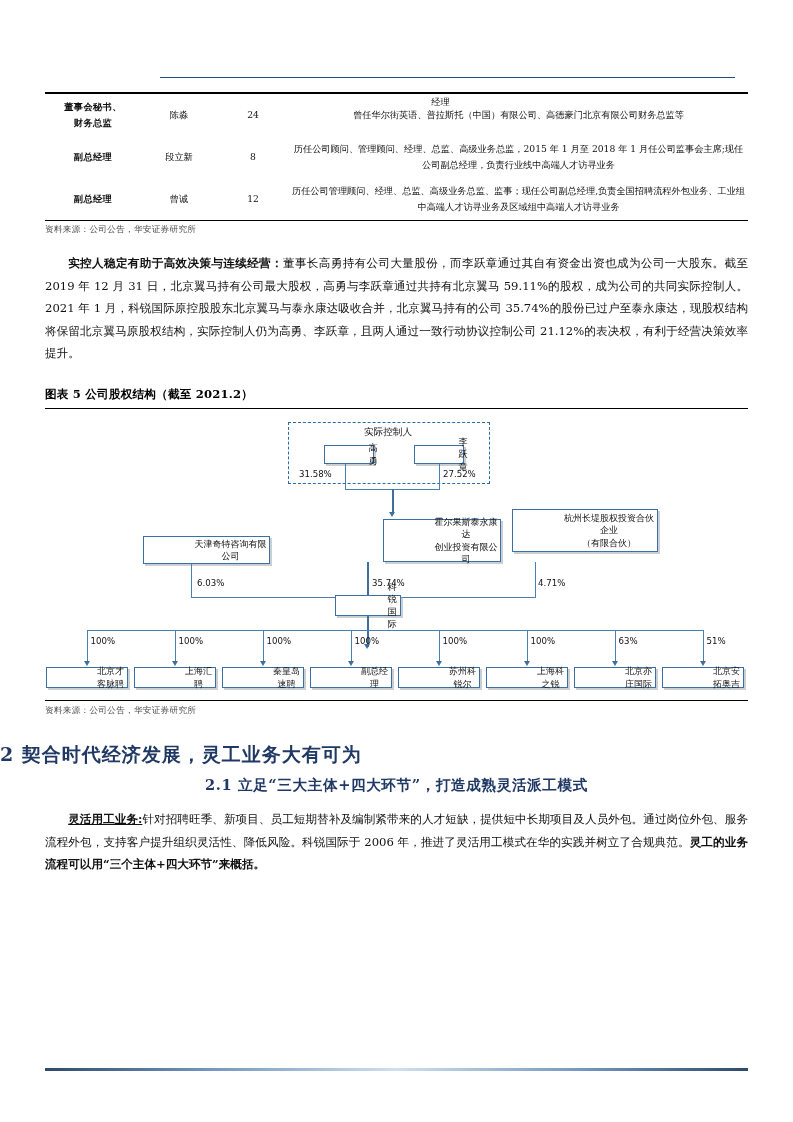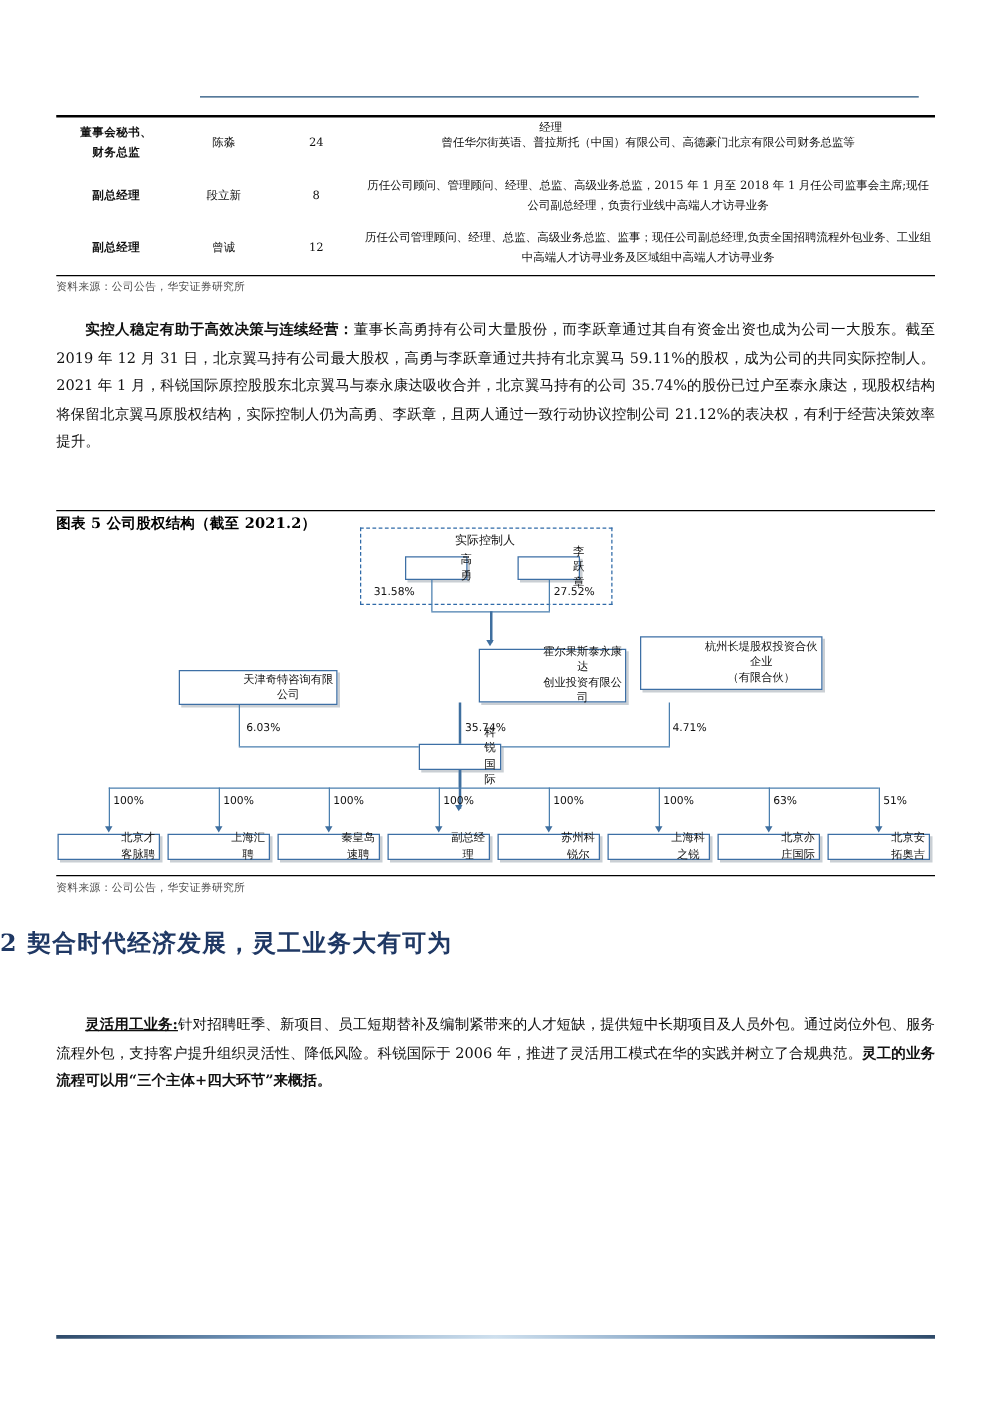--- a/index.html
+++ b/index.html
@@ -140,21 +140,21 @@
     </table>
   </div>
   <div class="hdr-continued">
     <span>经理</span>
   </div>
   <div class="tbl-bottom-border" id="tbl-bottom" style="top: 220px;"></div>
   <div class="src-note" id="src1" style="top: 224px;">资料来源：公司公告，华安证券研究所</div>
 
   <div class="para" id="para1" style="top: 252px;"><b>实控人稳定有助于高效决策与连续经营：</b><span>董事长高勇持有公司大量股份，而李跃章通过其自有资金出资也成为公司一大股东。截至 2019 年 12 月 31 日，北京翼马持有公司最大股权，高勇与李跃章通过共持有北京翼马 59.11%的股权，成为公司的共同实际控制人。2021 年 1 月，科锐国际原控股股东北京翼马与泰永康达吸收合并，北京翼马持有的公司 35.74%的股份已过户至泰永康达，现股权结构将保留北京翼马原股权结构，实际控制人仍为高勇、李跃章，且两人通过一致行动协议控制公司 21.12%的表决权，有利于经营决策效率提升。</span></div>
 
-  <div class="exh-title" id="exh-title" style="top: 387px; margin-top: 24px;">图表 5  公司股权结构（截至 2021.2）</div>
+  <div class="exh-title" id="exh-title" style="top: 387px;">图表 5  公司股权结构（截至 2021.2）</div>
   <div class="exh-rule" id="exh-rule" style="top: 408px;"></div>
 
   <div class="chart" id="chart" style="top: 412px;">
 
     <div class="dashed-box" style="left:243px;top:10px;width:200px;height:60px;"></div>
     <div class="dash-label" style="left:243px;top:14px;width:200px;">实际控制人</div>
 
     <div class="node" style="left:279px;top:33px;width:44px;height:19px;">高勇</div>
     <div class="node" style="left:369px;top:33px;width:50px;height:19px;">李跃章</div>
     <div class="pct" style="left:254px;top:57px;">31.58%</div>
@@ -221,17 +221,18 @@
       <div class="ln lnv" style="position: absolute; left: 702.5px; top: 630px; height: 32px;"></div>
       <div class="arrow" style="position: absolute; left: 699.5px; top: 661px;"></div>
       <div class="pct" style="position: absolute; left: 706.5px; top: 636px;">51%</div>
       <div class="node small" style="position: absolute; left: 661.5px; top: 667px; width: 82px; height: 21px;">北京安拓奥吉</div>
     </div>
 
   <div class="exh-rule" id="exh-rule-bottom" style="top: 700px;"></div>
   <div class="src-note" id="src2" style="top: 705px;">资料来源：公司公告，华安证券研究所</div>
 
   <div class="h1" id="h1" style="top: 742px;">2  契合时代经济发展，灵工业务大有可为</div>
+  <div class="h2" id="h2" style="top: 776px;">2.1  立足“三大主体+四大环节”，打造成熟灵活派工模式</div>
 
   <div class="para" id="para2" style="top: 808px;"><span class="uline">灵活用工业务:</span><span>针对招聘旺季、新项目、员工短期替补及编制紧带来的人才短缺，提供短中长期项目及人员外包。通过岗位外包、服务流程外包，支持客户提升组织灵活性、降低风险。科锐国际于 2006 年，推进了灵活用工模式在华的实践并树立了合规典范。</span><b>灵工的业务流程可以用“三个主体+四大环节”来概括。</b></div>
 
   <div class="footer-rule"></div>
 </div>
 
 </body></html>

